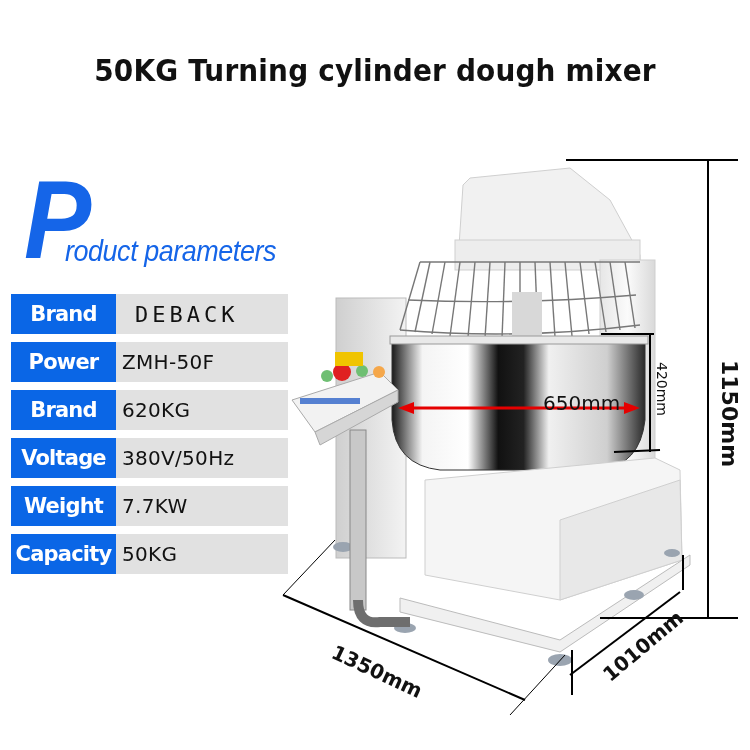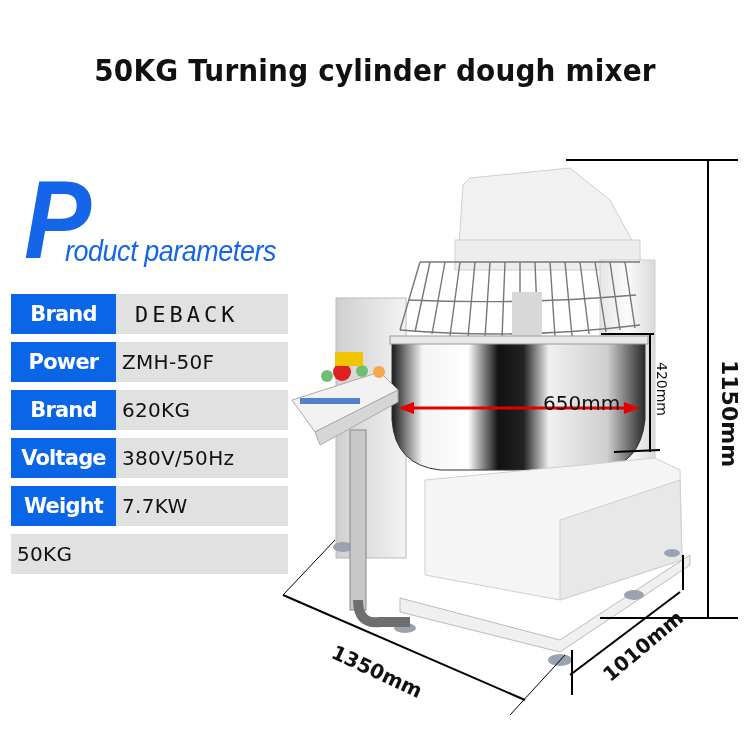--- a/index.html
+++ b/index.html
@@ -65,20 +65,21 @@
   </div>
   <div class="param-row">
     <div class="param-label">Voltage</div>
     <div class="param-value">380V/50Hz</div>
   </div>
   <div class="param-row">
     <div class="param-label">Weight</div>
     <div class="param-value">7.7KW</div>
   </div>
   <div class="param-row">
+    <div class="param-label">Capacity</div>
     <div class="param-value">50KG</div>
   </div>
 </div>
 
 <svg style="position:absolute;left:0;top:0" width="750" height="750" viewBox="0 0 750 750">
   <defs>
     <linearGradient id="steel" x1="0" x2="1" y1="0" y2="0">
       <stop offset="0" stop-color="#1a1a1a"></stop>
       <stop offset="0.12" stop-color="#f4f4f4"></stop>
       <stop offset="0.3" stop-color="#ffffff"></stop>

